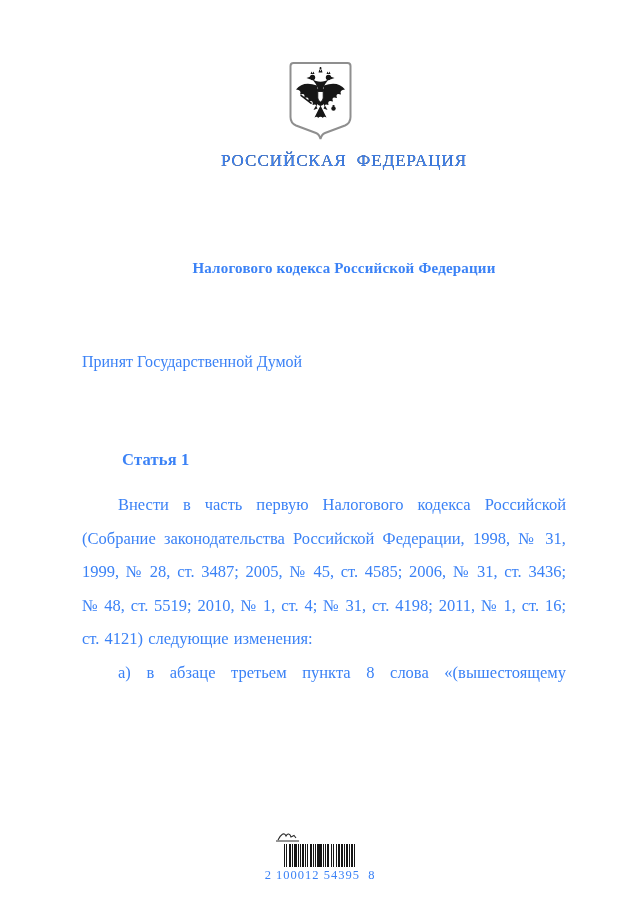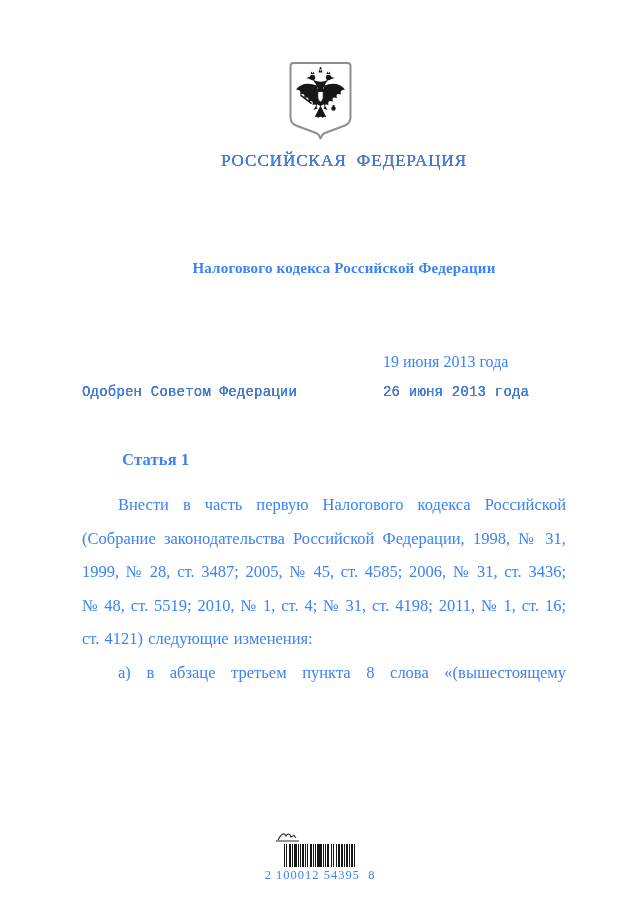--- a/index.html
+++ b/index.html
@@ -126,25 +126,23 @@
   </svg>
 
   <div class="country">РОССИЙСКАЯ ФЕДЕРАЦИЯ</div>
 
   <div class="law-title">
     <div>Налогового кодекса Российской Федерации</div>
   </div>
 
   <div class="adoption">
     <div class="adoption-row">
-      <span class="date">19 июня 2013 года</span>
+      <span>Принят Государственной Думой</span>
     </div>
     <div class="adoption-row typewriter">
-      <span>Одобрен Советом Федерации</span>
-      <span class="date">26 июня 2013 года</span>
     </div>
   </div>
 
   <div class="body-block">
     <div class="article-heading">Статья 1</div>
     <div class="body-lines">
         <div class="bline indent">Внести в часть первую Налогового кодекса Российской Федерации</div>
         <div class="bline">(Собрание законодательства Российской Федерации, 1998, № 31, ст. 3824;</div>
         <div class="bline">1999, № 28, ст. 3487; 2005, № 45, ст. 4585; 2006, № 31, ст. 3436; 2008,</div>
         <div class="bline">№ 48, ст. 5519; 2010, № 1, ст. 4; № 31, ст. 4198; 2011, № 1, ст. 16; № 47,</div>

